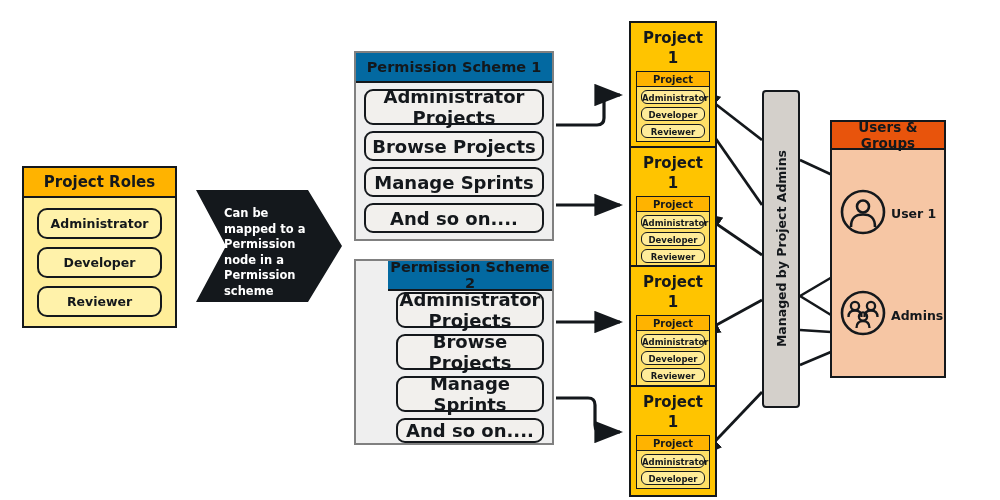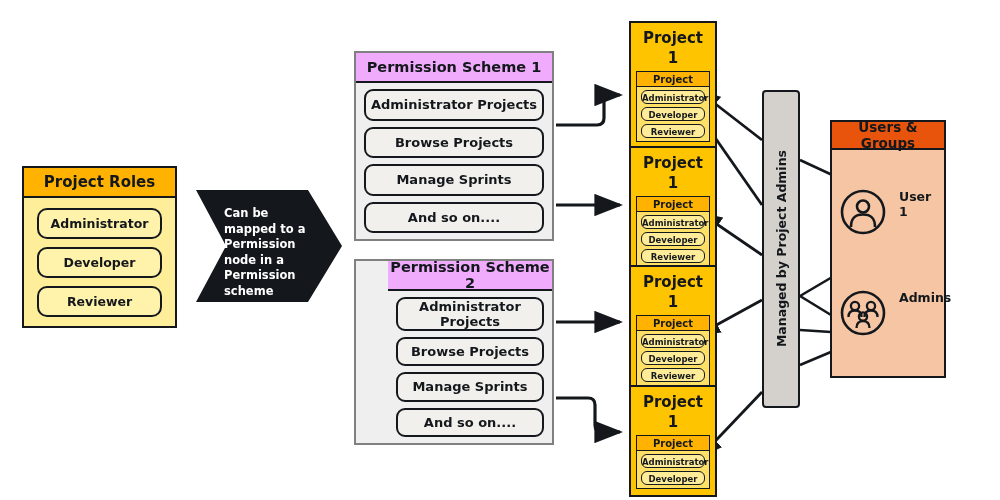--- a/index.html
+++ b/index.html
@@ -85,32 +85,32 @@
   }
 
   
   .scheme {
     width: 200px;
     background: #efefef;
     border: 2px solid #808080;
   }
   .scheme .card-head {
     height: 30px;
-    background: #f0abfc;
+    background: #0369a1;
     font-size: 14.5px;
     border-bottom: 2px solid #14181c;
   }
   .scheme .card-body {
     padding: 6px 8px;
     gap: 6px;
   }
   .scheme .pill {
     height: 36px;
     background: #f2f0ed;
-    font-size: 13px;
+    font-size: 18px;
     border-radius: 9px;
     border: 2px solid #14181c;
   }
   #scheme-1 { left: 354px; top: 51px; height: 190px; }
   #scheme-2 { left: 354px; top: 259px; height: 186px; padding-left: 32px; }
   #scheme-1 .card-body { height: 156px; }
   #scheme-2 .card-body { height: 152px; }
 
   
   .project {
@@ -203,21 +203,22 @@
   .ug-body {
     box-sizing: border-box;
     height: 226px;
     padding: 13px 6px 10px 8px;
     display: flex;
     flex-direction: column;
     justify-content: space-around;
   }
   .ug-row {
     display: flex;
-    gap: 13px;
+    align-items: center;
+    gap: 5px;
   }
   .ug-label {
     font-size: 12.5px;
     font-weight: bold;
     color: #14181c;
   }
   .ug-icon { flex: 0 0 auto; }
 
   
   #mapping-arrow {

